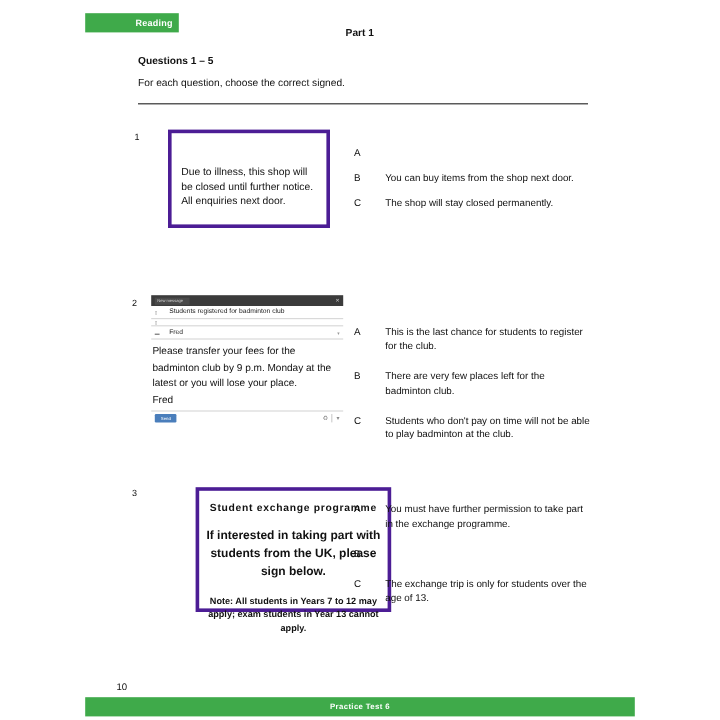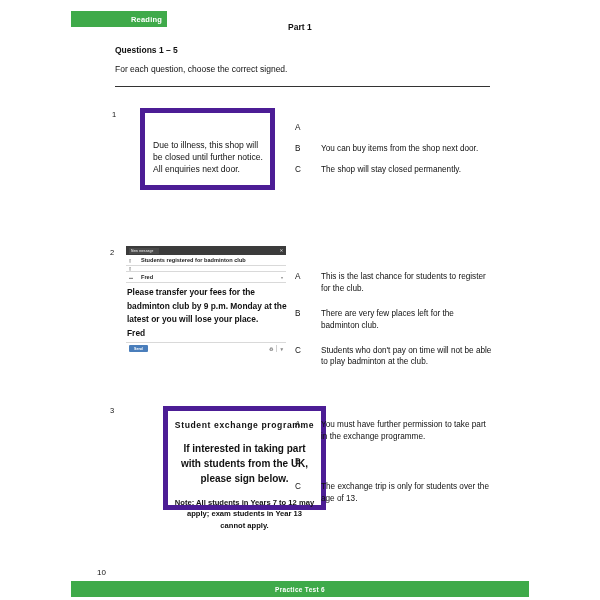--- a/index.html
+++ b/index.html
@@ -18,21 +18,21 @@
   .page {
     position: absolute;
     inset: 0;
   }
 
   
   .subject-tab {
     position: absolute;
     left: 71px;
     top: 11px;
-    width: 96px;
+    width: 78px;
     height: 16px;
     background: #3faa4a;
     display: flex;
     align-items: center;
     justify-content: flex-end;
   }
   .subject-tab-label {
     color: #ffffff;
     font-size: 7.5px;
     font-weight: bold;
@@ -74,21 +74,21 @@
   }
 
   
   .qnum {
     position: absolute;
     font-size: 7.5px;
     color: #111;
   }
   .stimulus-box {
     position: absolute;
-    border: 5px solid #4c1d95;
+    border: 3px solid #4c1d95;
     background: #fff;
     box-sizing: border-box;
   }
   .notice-text {
     font-size: 8.6px;
     line-height: 1.42;
     color: #111;
   }
 
   
@@ -129,21 +129,20 @@
     width: 122px;
   }
 
   
   .email-widget {
     position: absolute;
     left: 126px;
     top: 246px;
     width: 160px;
     background: #fff;
-    font-weight: bold;
   }
   .email-titlebar {
     height: 9px;
     background: #3b3b3b;
     display: flex;
     align-items: center;
     justify-content: space-between;
     padding: 0 3px;
     box-sizing: border-box;
   }

